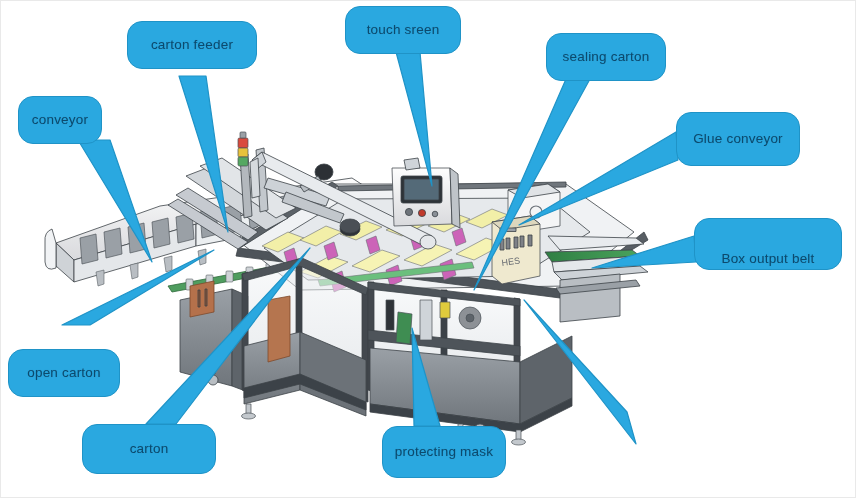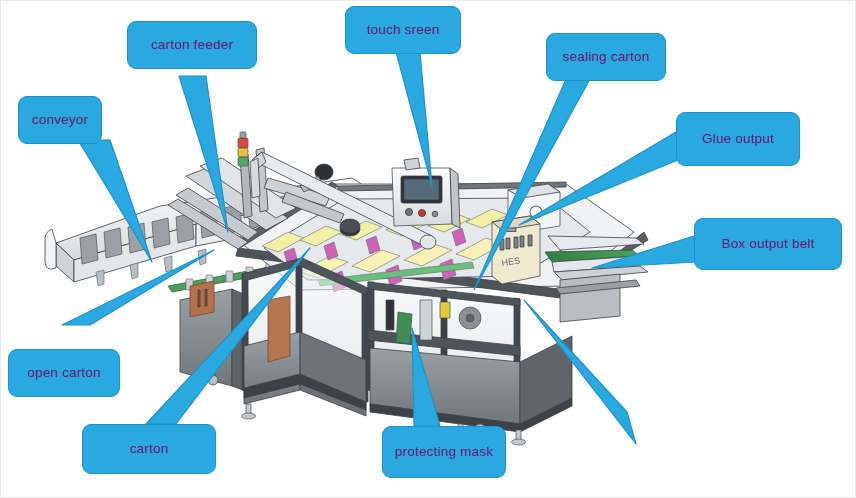--- a/index.html
+++ b/index.html
@@ -17,22 +17,22 @@
   #machine{position:absolute;left:0;top:0;width:856px;height:498px;}
 
   
   #callouts{position:absolute;left:0;top:0;width:856px;height:498px;}
 
   .callout{
     position:absolute;
     box-sizing:border-box;
     background:#2aa8e0;
     border:1.4px solid #1f93c7;
-    border-radius:9px;
-    color:#701a75;
+    border-radius:15px;
+    color:#0c4a6e;
     display:flex;
     align-items:center;
     justify-content:center;
     text-align:center;
     line-height:1.15;
     padding:2px 7px;
     font-size:13.5px;
     letter-spacing:.2px;
     text-shadow:0 0 1px rgba(0,0,0,.12);
     z-index:3;
@@ -344,24 +344,24 @@
 
     <div class="callout" style="left:345px;top:6px;width:116px;height:48px;">
       <span>touch sreen</span>
     </div>
 
     <div class="callout" style="left:546px;top:33px;width:120px;height:48px;">
       <span>sealing carton</span>
     </div>
 
     <div class="callout" style="left:676px;top:112px;width:124px;height:54px;">
-      <span>Glue output</span>
-    </div>
-
-    <div class="callout" style="left:694px;top:218px;width:148px;height:52px;">
+      <span>Glue conveyor</span>
+    </div>
+
+    <div class="callout" style="left:694px;top:218px;width:148px;height:52px;align-items:flex-end;">
       <span>Box output belt</span>
     </div>
 
     <div class="callout" style="left:8px;top:325px;width:112px;height:48px;margin-top:24px;">
       <span>open carton</span>
     </div>
 
     <div class="callout" style="left:82px;top:424px;width:134px;height:50px;">
       <span>carton</span>
     </div>

